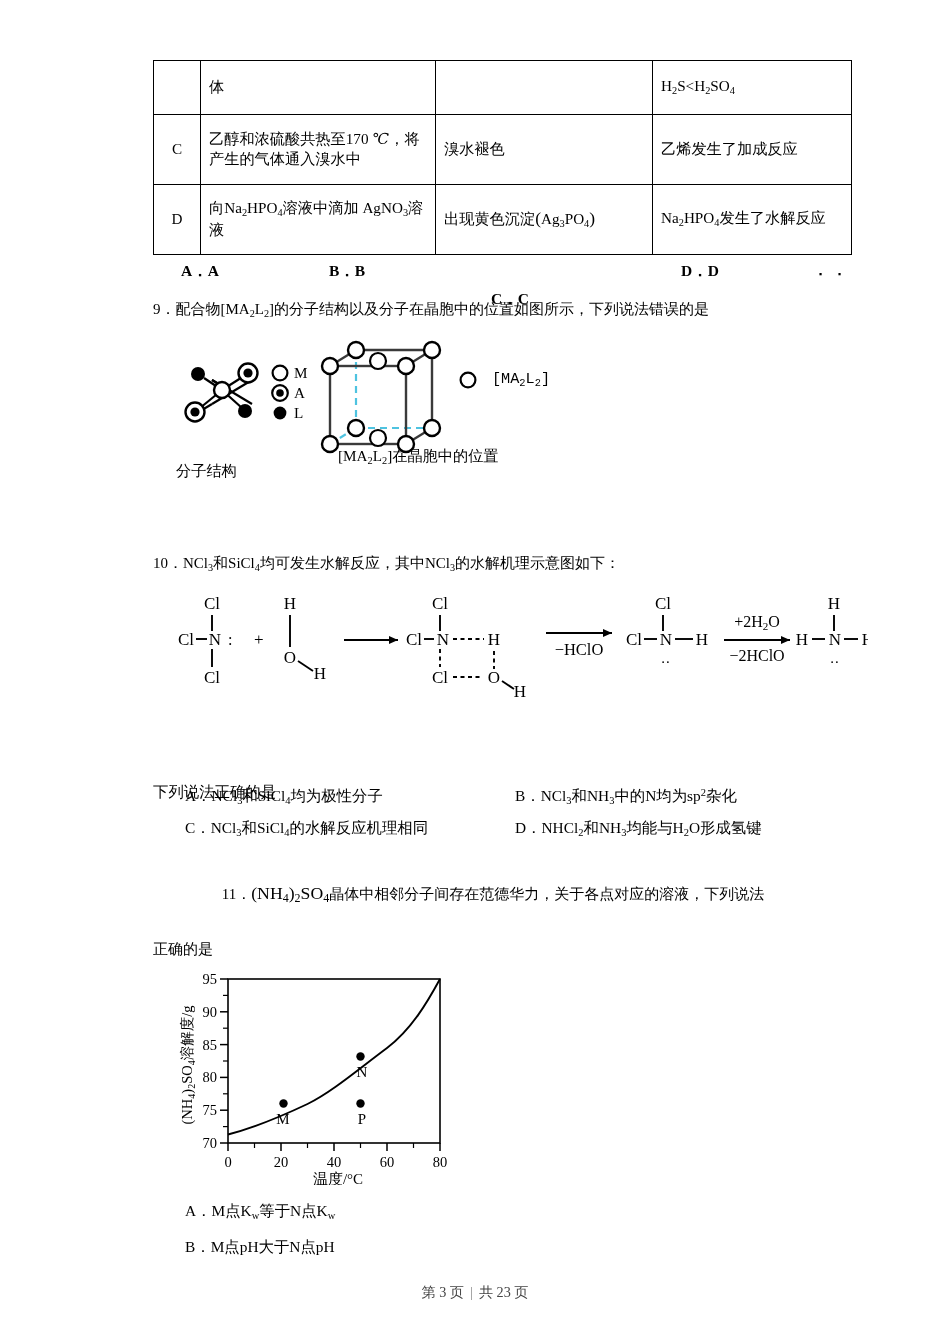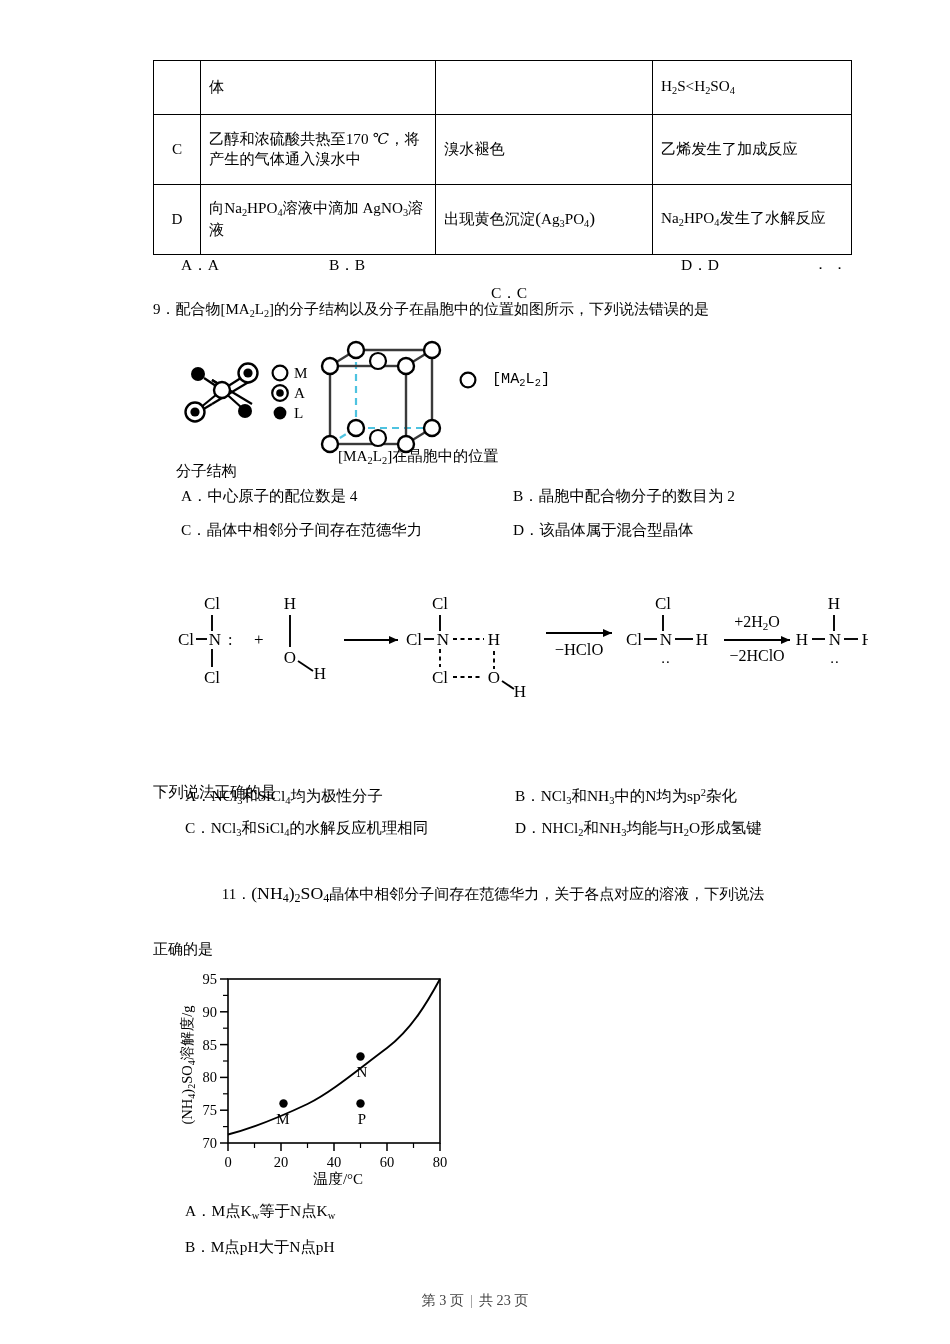--- a/index.html
+++ b/index.html
@@ -55,21 +55,21 @@
   .r3 td { height: 54px; }
 
   
   .optrow {
     position: absolute;
     left: 153px;
     top: 255px;
     width: 680px;
     font-size: 15.5px;
   }
-  .optrow span { position: absolute; top: 0; }
+  .optrow span { position: absolute; top: 6px; font-weight: bold; }
   .op-a { left: 28px; }
   .op-b { left: 176px; }
   .op-c { left: 338px; margin-top: 28px; }
   .op-d { left: 528px; }
   .twodots {
     position: absolute;
     left: 660px;
     top: 14px;
     font-size: 15px;
     letter-spacing: 4px;
@@ -155,21 +155,20 @@
 
   
   .footer {
     position: absolute;
     left: 0;
     top: 1283px;
     width: 950px;
     text-align: center;
     font-size: 14.2px;
     color: #444;
-    margin-top: 8px;
   }
   .footer .sep { margin: 0 6px; color: #888; }
 </style>
 </head>
 <body>
 
 <div class="page">
 
   <div class="tbl-wrap">
     <table class="exp">
@@ -298,27 +297,24 @@
     
     <div class="legend9" style="left:134px; top:36px;">M</div>
     <div class="legend9" style="left:134px; top:56px;">A</div>
     <div class="legend9" style="left:134px; top:76px;">L</div>
     <div class="legend9" style="left:332px; top:42px;font-family:Liberation Mono, monospace;">[MA<span class="sub">2</span>L<span class="sub">2</span>]</div>
 
     <div class="fig9cap cap-mol">分子结构</div>
     <div class="fig9cap cap-cell">[MA<span class="sub">2</span>L<span class="sub">2</span>]在晶胞中的位置</div>
   </div>
 
-  <div class="choices q9ch">
-    <span class="ch r1c lft">A．中心原子的配位数是 4</span>
-    <span class="ch r1c rgt">B．晶胞中配合物分子的数目为 2</span>
-    <span class="ch r2c lft">C．晶体中相邻分子间存在范德华力</span>
-    <span class="ch r2c rgt">D．该晶体属于混合型晶体</span>
-  </div>
-
+
+  <div class="qline q10">
+    <span>10．</span><span>NCl<span class="sub">3</span>和SiCl<span class="sub">4</span>均可发生水解反应，其中NCl<span class="sub">3</span>的水解机理示意图如下：</span>
+  </div>
 
   <div class="mech">
     <svg width="700" height="120" viewBox="0 0 700 120" font-family="Liberation Serif, DejaVu Serif, serif" font-size="17">
 
       <g fill="#000">
         <text x="44" y="24" text-anchor="middle">Cl</text>
         <text x="10" y="60" text-anchor="start">Cl</text>
         <text x="47" y="60" text-anchor="middle">N</text>
         <text x="44" y="98" text-anchor="middle">Cl</text>
         <text x="60" y="60" text-anchor="start" font-size="16">:</text>

